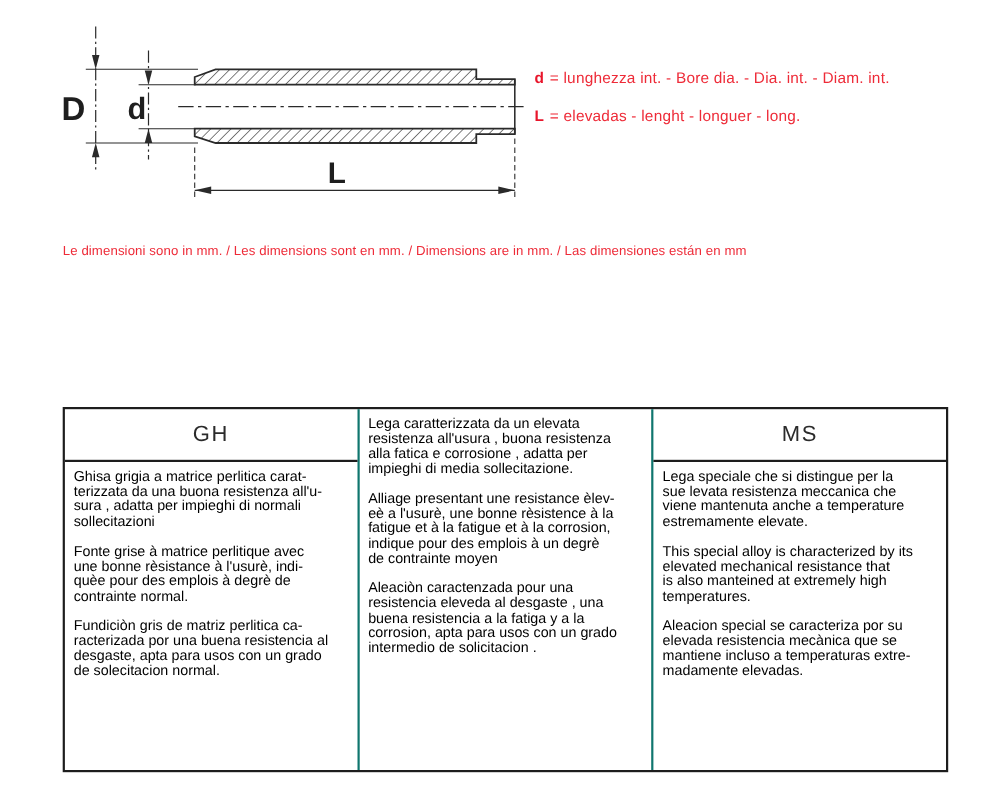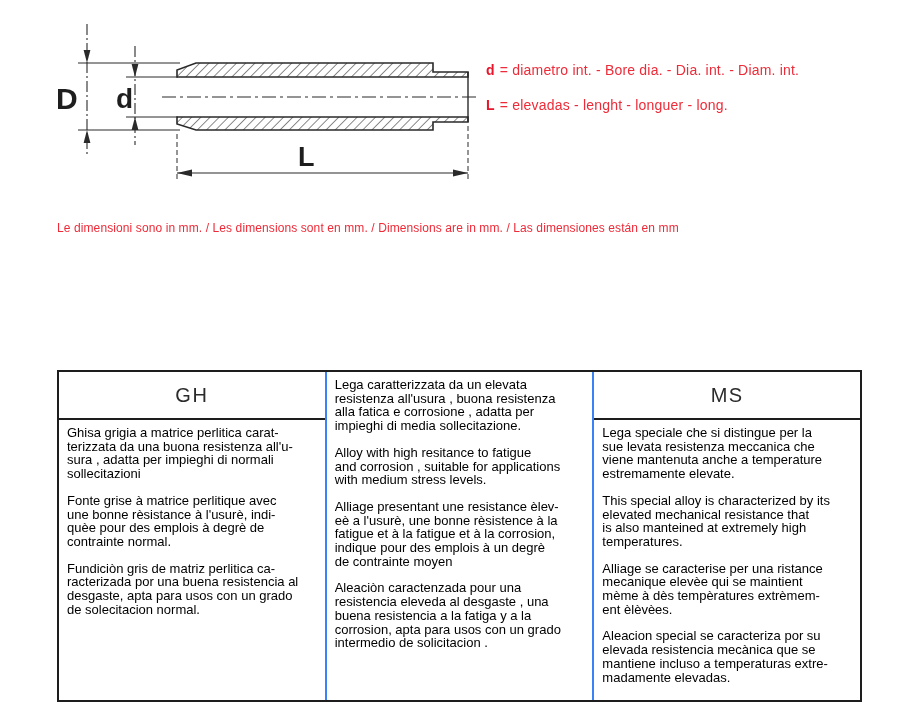--- a/index.html
+++ b/index.html
@@ -14,21 +14,21 @@
   .legend { position:absolute; left:486px; top:60px; color:#ee2b38; }
   .legend-item { height:20px; line-height:20px; margin-bottom:15px; font-size:14px; letter-spacing:0.2px; white-space:nowrap; }
   .legend-key { font-weight:bold; color:#e8152b; margin-right:5px; }
 
   
   .note { position:absolute; left:57px; top:221px; color:#ee2b38; font-size:12px; white-space:nowrap; letter-spacing:0.1px; }
 
   
   .mat-table { position:absolute; left:57px; top:370px; width:805px; height:332px; border:2px solid #1d1d1d; display:flex; background:#fff; }
   .mat-col { flex:1 1 0; display:flex; flex-direction:column; min-width:0; }
-  .mat-col.divider { border-right:2px solid #3b82f6; }
+  .mat-col.divider { border-right:2px solid #0f766e; }
   .col-header { height:48px; line-height:46px; border-bottom:2px solid #1d1d1d; text-align:center; font-size:20px; letter-spacing:1.5px; color:#2b2b2b; font-weight:500; }
   .col-body { flex:1; padding:6px 8px 4px 8px; font-size:13px; line-height:13.7px; color:#000000; }
   .cell-par { margin:0 0 13px 0; white-space:pre-line; }
   .cell-par:last-child { margin-bottom:0; }
 
   
   .ln { stroke:#2a2a2a; fill:none; }
   .dim-label { font-family:"Liberation Sans", sans-serif; font-weight:bold; fill:#1e1e1e; }
 </style>
 </head>
@@ -70,21 +70,21 @@
       <line class="ln" x1="418" y1="116" x2="418" y2="170" stroke-width="1" stroke-dasharray="5 3"></line>
       <line class="ln" x1="127" y1="163" x2="418" y2="163" stroke-width="1.2"></line>
       <polygon points="127,163 142,159.6 142,166.4" fill="#2a2a2a"></polygon>
       <polygon points="418,163 403,159.6 403,166.4" fill="#2a2a2a"></polygon>
       <text class="dim-label" x="248" y="156" font-size="27">L</text>
     </svg>
   </div>
 
   <div class="legend">
     <div class="legend-item">
-      <span class="legend-key">d</span><span>= diametro int. - Bore dia. - Dia. int. - Diam. int.</span>
+      <span class="legend-key">d</span><span>= lunghezza int. - Bore dia. - Dia. int. - Diam. int.</span>
     </div>
     <div class="legend-item">
       <span class="legend-key">L</span><span>= elevadas - lenght - longuer - long.</span>
     </div>
   </div>
 
   <div class="note">Le dimensioni sono in mm. / Les dimensions sont en mm. / Dimensions are in mm. / Las dimensiones están en mm</div>
 
   <div class="mat-table">
 
@@ -105,23 +105,20 @@
 de solecitacion normal.</p>
       </div>
     </div>
 
     <div class="mat-col divider">
       <div class="col-body">
         <p class="cell-par">Lega caratterizzata da un elevata
 resistenza all'usura , buona resistenza
 alla fatica e corrosione , adatta per
 impieghi di media sollecitazione.</p>
-        <p class="cell-par">Alloy with high resitance to fatigue
-and corrosion , suitable for applications
-with medium stress levels.</p>
         <p class="cell-par">Alliage presentant une resistance èlev-
 eè a l'usurè, une bonne rèsistence à la
 fatigue et à la fatigue et à la corrosion,
 indique pour des emplois à un degrè
 de contrainte moyen</p>
         <p class="cell-par">Aleaciòn caractenzada pour una
 resistencia eleveda al desgaste , una
 buena resistencia a la fatiga y a la
 corrosion, apta para usos con un grado
 intermedio de solicitacion .</p>
@@ -132,24 +129,20 @@
       <div class="col-header">MS</div>
       <div class="col-body">
         <p class="cell-par">Lega speciale che si distingue per la
 sue levata resistenza meccanica che
 viene mantenuta anche a temperature
 estremamente elevate.</p>
         <p class="cell-par">This special alloy is characterized by its
 elevated mechanical resistance that
 is also manteined at extremely high
 temperatures.</p>
-        <p class="cell-par">Alliage se caracterise per una ristance
-mecanique elevèe qui se maintient
-mème à dès tempèratures extrèmem-
-ent èlèvèes.</p>
         <p class="cell-par">Aleacion special se caracteriza por su
 elevada resistencia mecànica que se
 mantiene incluso a temperaturas extre-
 madamente elevadas.</p>
       </div>
     </div>
 
   </div>
 </div>
 

